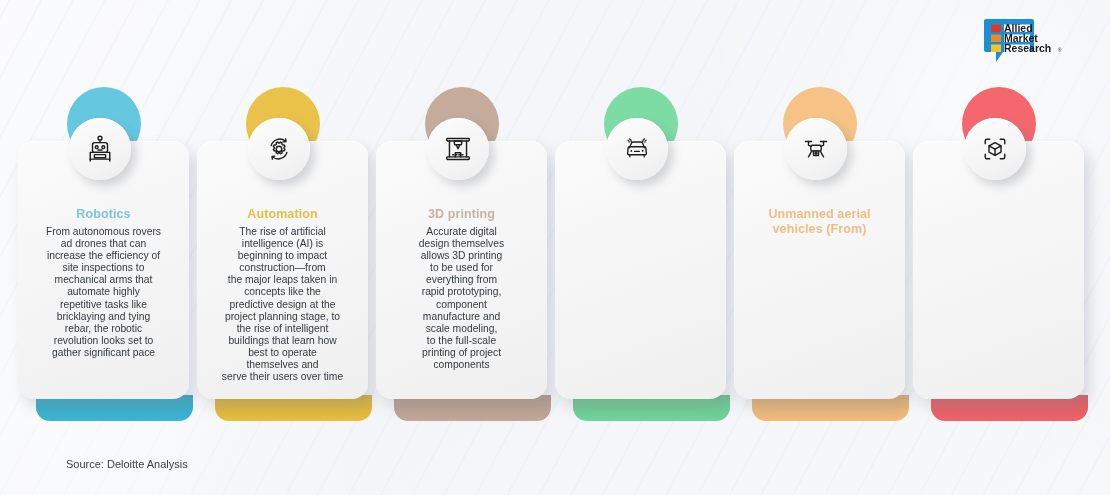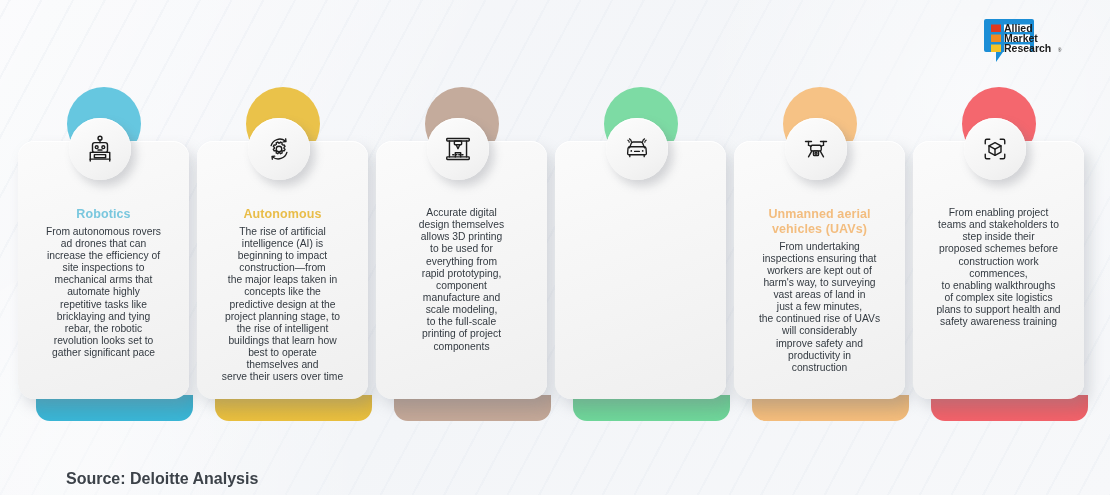--- a/index.html
+++ b/index.html
@@ -153,24 +153,23 @@
     line-height: 1.18;
     color: #333a41;
     white-space: pre-line;
     margin: 0;
   }
 
   
   .source {
     position: absolute;
     left: 66px;
-    top: 470px;
-    font-size: 16px;
+    top: 458px;
+    font-size: 11px;
     color: #3c4249;
-    font-weight: bold;
   }
 </style>
 </head>
 <body>
 
 <div class="stage">
   <div class="bg-texture"></div>
   <div class="bg-swoosh a"></div>
   <div class="bg-swoosh b"></div>
 
@@ -232,21 +231,21 @@
         <div class="bubble">
           <svg width="30" height="30" viewBox="0 0 40 40" fill="none" stroke="#1c1c1c" stroke-width="1.8" stroke-linecap="round" stroke-linejoin="round">
             <path d="M20 12.2 l1.6 .35 1.05 -1.35 2.1 1.2 -.35 1.7 1.25 1.25 1.7 -.35 1.2 2.1 -1.35 1.05 0 1.75 1.35 1.05 -1.2 2.1 -1.7 -.35 -1.25 1.25 .35 1.7 -2.1 1.2 -1.05 -1.35 -1.75 0 -1.05 1.35 -2.1 -1.2 .35 -1.7 -1.25 -1.25 -1.7 .35 -1.2 -2.1 1.35 -1.05 0 -1.75 -1.35 -1.05 1.2 -2.1 1.7 .35 1.25 -1.25 -.35 -1.7 2.1 -1.2 1.05 1.35 z" transform="translate(-0.5,-0.5)"></path>
             <circle cx="20" cy="20" r="3.7"></circle>
             <path d="M9.5 15.5 A12 12 0 0 1 28.5 9.4"></path>
             <path d="M30.5 24.5 A12 12 0 0 1 11.5 30.6"></path>
             <path d="M28.9 6.4 l.4 3.6 -3.6 .4"></path>
             <path d="M11.1 33.6 l-.4 -3.6 3.6 -.4"></path>
           </svg>
         </div>
-        <div class="card-title" style="color:#e9bd49">Autonomous</div>
+        <div class="card-title" style="color:#e9bd49">Automation</div>
         <div class="card-body">The rise of artificial
 intelligence (AI) is
 beginning to impact
 construction—from
 the major leaps taken in
 concepts like the
 predictive design at the
 project planning stage, to
 the rise of intelligent
 buildings that learn how
@@ -265,20 +264,21 @@
             <rect x="5" y="6" width="30" height="3.4" rx="1"></rect>
             <line x1="8.6" y1="9.4" x2="8.6" y2="30.5"></line>
             <line x1="31.4" y1="9.4" x2="31.4" y2="30.5"></line>
             <rect x="15.2" y="9.4" width="9.6" height="5" rx="1"></rect>
             <path d="M17.6 14.4 l2.4 5.2 2.4 -5.2"></path>
             <path d="M16.4 30.5 v-5.6 h7.2 v5.6"></path>
             <rect x="5" y="30.5" width="30" height="3.4" rx="1"></rect>
             <line x1="13" y1="27.6" x2="27" y2="27.6" stroke-dasharray="1.6 2.4"></line>
           </svg>
         </div>
+        <div class="card-title" style="color:#c8b2a4">3D printing</div>
         <div class="card-body">Accurate digital
 design themselves
 allows 3D printing
 to be used for
 everything from
 rapid prototyping,
 component
 manufacture and
 scale modeling,
 to the full-scale
@@ -322,59 +322,38 @@
             <rect x="13" y="15" width="14" height="7.5" rx="2"></rect>
             <line x1="10" y1="15" x2="13.4" y2="16.5"></line>
             <line x1="30" y1="15" x2="26.6" y2="16.5"></line>
             <path d="M14.5 22.5 l-4.5 8"></path>
             <path d="M25.5 22.5 l4.5 8"></path>
             <rect x="16.6" y="22.5" width="6.8" height="6.2" rx="1.2"></rect>
             <circle cx="20" cy="25.6" r="1.4"></circle>
           </svg>
         </div>
         <div class="card-title" style="color:#f3bd7f; white-space:pre-line">Unmanned aerial
-vehicles (UAVs)</div>
-        <div class="card-body">From undertaking
-inspections ensuring that
-workers are kept out of
-harm's way, to surveying
-vast areas of land in
-just a few minutes,
-the continued rise of UAVs
-will considerably
-improve safety and
-productivity in
-construction</div>
+vehicles (From)</div>
       </div>
     </div>
 
     <div class="card-wrap">
       <div class="card-bar" style="background:#f2626a"></div>
       <div class="ring" style="background:#f4676e"></div>
       <div class="card">
         <div class="bubble">
           <svg width="30" height="30" viewBox="0 0 40 40" fill="none" stroke="#1c1c1c" stroke-width="1.9" stroke-linecap="round" stroke-linejoin="round">
             <path d="M7 13 v-4 a2 2 0 0 1 2 -2 h4"></path>
             <path d="M33 13 v-4 a2 2 0 0 0 -2 -2 h-4"></path>
             <path d="M7 27 v4 a2 2 0 0 0 2 2 h4"></path>
             <path d="M33 27 v4 a2 2 0 0 1 -2 2 h-4"></path>
             <path d="M20 11.5 l8 4.4 v8.2 l-8 4.4 -8 -4.4 v-8.2 z"></path>
             <path d="M12 15.9 l8 4.4 8 -4.4"></path>
             <line x1="20" y1="20.3" x2="20" y2="28.5"></line>
           </svg>
         </div>
-        <div class="card-body">From enabling project
-teams and stakeholders to
-step inside their
-proposed schemes before
-construction work
-commences,
-to enabling walkthroughs
-of complex site logistics
-plans to support health and
-safety awareness training</div>
       </div>
     </div>
 
   </div>
 
   <div class="source">Source: Deloitte Analysis</div>
 </div>
 
 </body></html>

